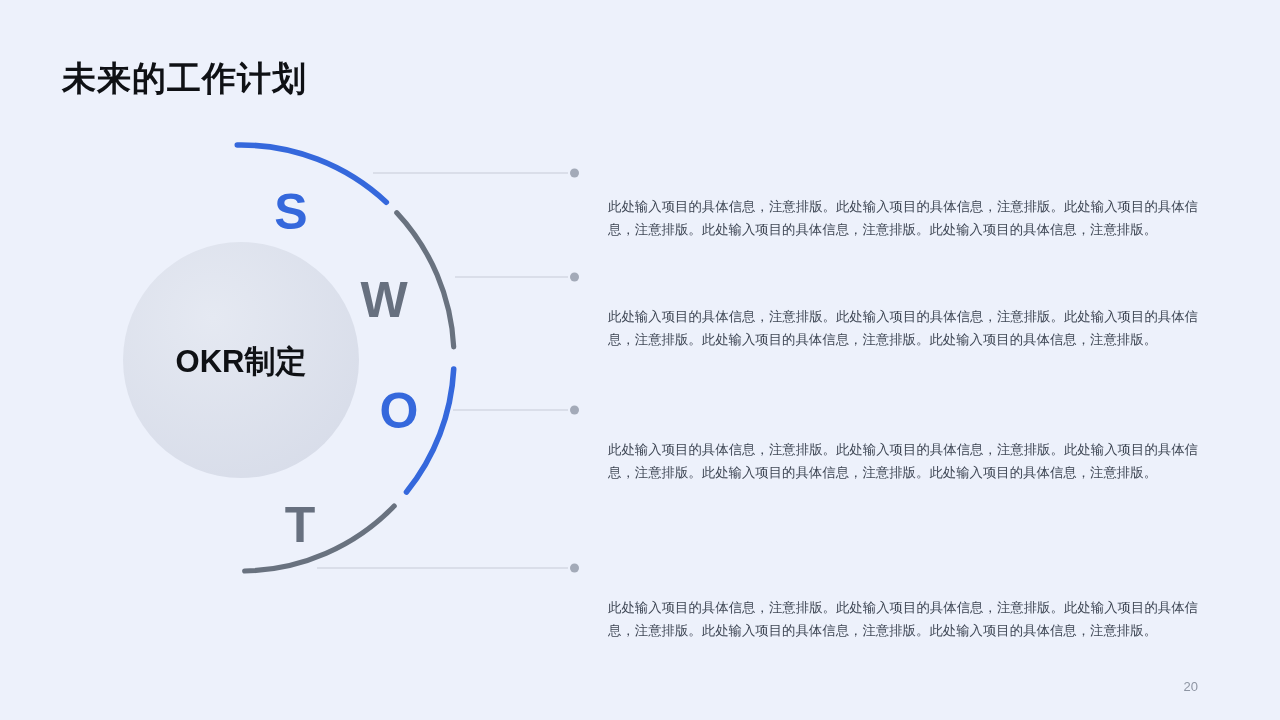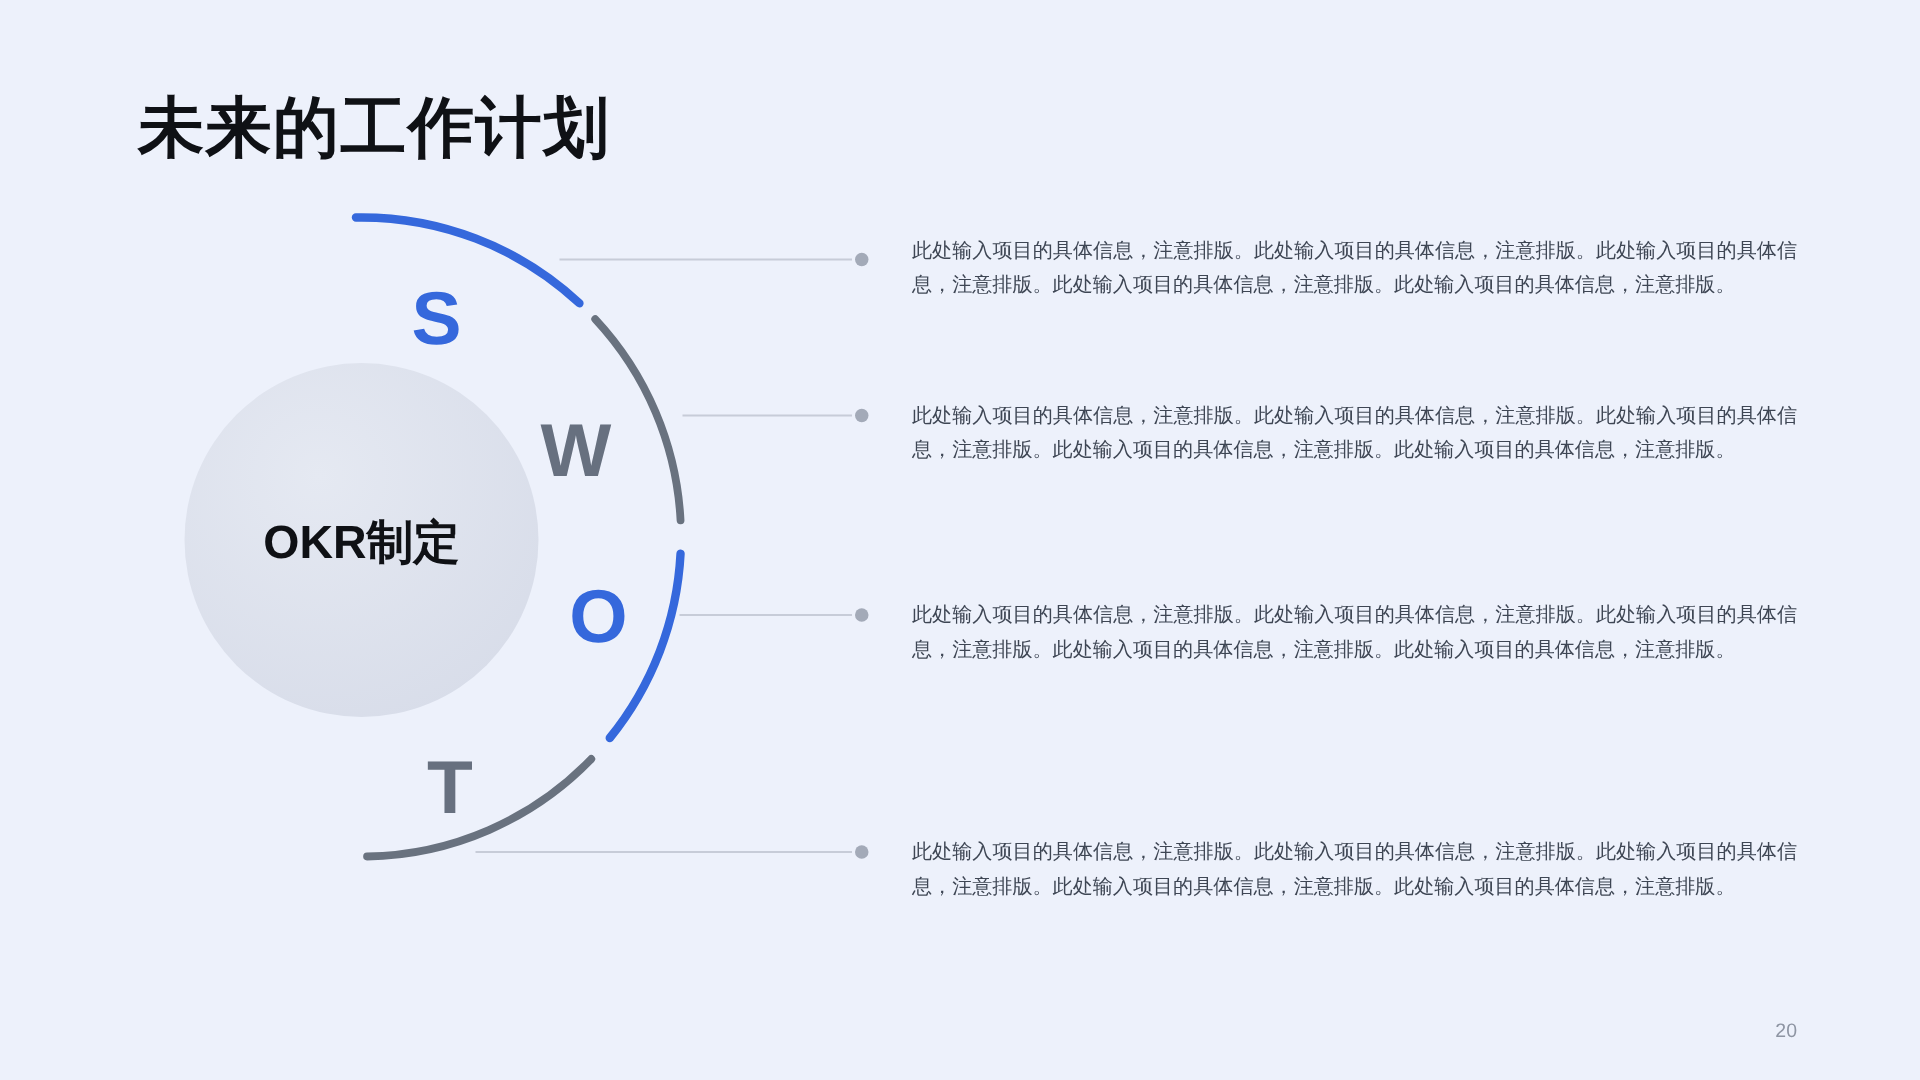--- a/index.html
+++ b/index.html
@@ -13,23 +13,23 @@
     background: #EDF1FB;
     font-family: "Liberation Sans", "DejaVu Sans", sans-serif;
     overflow: hidden;
   }
   .slide {
     position: absolute;
     inset: 0;
   }
   .slide-title {
     position: absolute;
-    left: 92px;
+    left: 62px;
     top: 56px;
-    font-size: 44px;
+    font-size: 34px;
     font-weight: 800;
     letter-spacing: 1px;
     color: #0F1115;
     white-space: nowrap;
   }
   .diagram-svg {
     position: absolute;
     left: 0;
     top: 0;
     width: 1280px;
@@ -37,20 +37,21 @@
   }
   .item-text {
     position: absolute;
     left: 608px;
     width: 590px;
     font-size: 13.4px;
     line-height: 23.4px;
     color: #3E4654;
     text-align: justify;
     text-justify: inter-ideograph;
+    margin-top: 40px;
   }
   .item-1 { top: 155px; }
   .item-2 { top: 265px; }
   .item-3 { top: 398px; }
   .item-4 { top: 556px; }
   .page-number {
     position: absolute;
     right: 82px;
     top: 679px;
     font-size: 13px;

